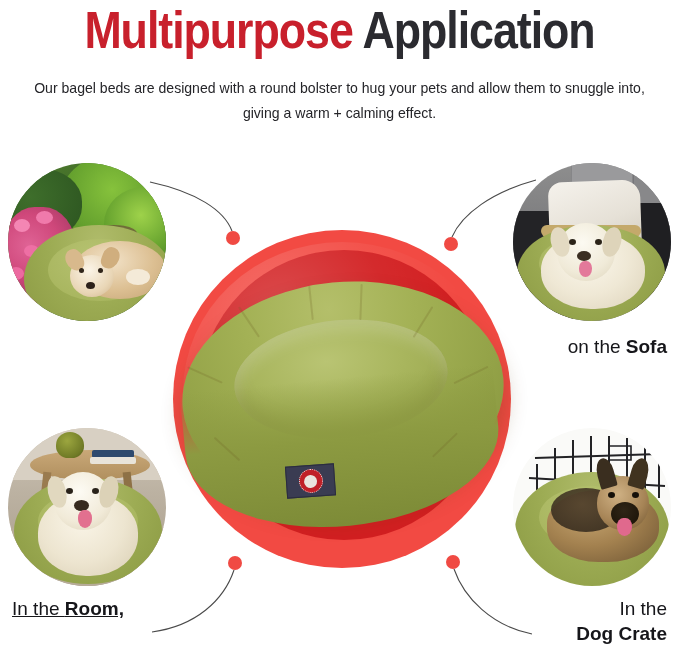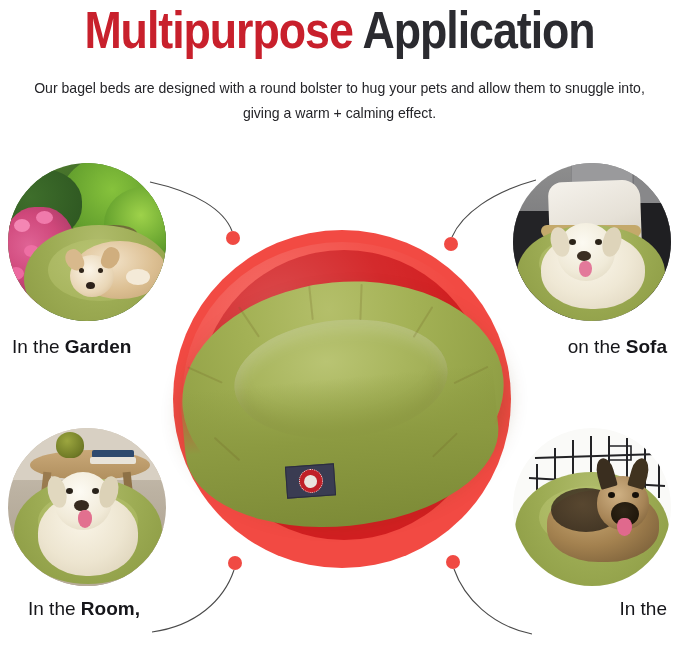--- a/index.html
+++ b/index.html
@@ -357,33 +357,33 @@
       <div class="sc" style="left:118px; top:30px; width:17px; height:30px; border-radius:46% 54% 8% 8%;
                   background:#40331F; transform:rotate(16deg);"></div>
       <div class="sc" style="left:95px; top:64px; width:7px; height:6px; border-radius:50%; background:#151009;"></div>
       <div class="sc" style="left:119px; top:64px; width:7px; height:6px; border-radius:50%; background:#151009;"></div>
       <div class="sc" style="left:98px; top:74px; width:28px; height:24px; border-radius:50%;
                   background:radial-gradient(circle at 46% 36%,#2F2517 0%,#191206 100%);"></div>
       <div class="sc" style="left:104px; top:90px; width:15px; height:18px; border-radius:50% 50% 58% 58%; background:#E0698D;"></div>
     </div>
   </div>
 
-  <div class="caption cap-left" style="left:12px; top:334px;">
-    <span>In the </span><b>Garden</b>
-  </div>
 
   <div class="caption cap-right" style="right:12px; top:334px;">
     <span>on the </span><b>Sofa</b>
   </div>
 
-  <div class="caption cap-left" style="left:28px; top:596px;">
+  <div class="caption cap-left" style="left:12px; top:596px;text-decoration:underline;">
     <div>
       <span>In the </span><b>Room,</b>
     </div>
   </div>
 
   <div class="caption cap-right" style="right:12px; top:596px;">
     <div>
       <span>In the</span>
     </div>
+    <div>
+      <b>Dog Crate</b>
+    </div>
   </div>
 
 </div>
 
 </body></html>

